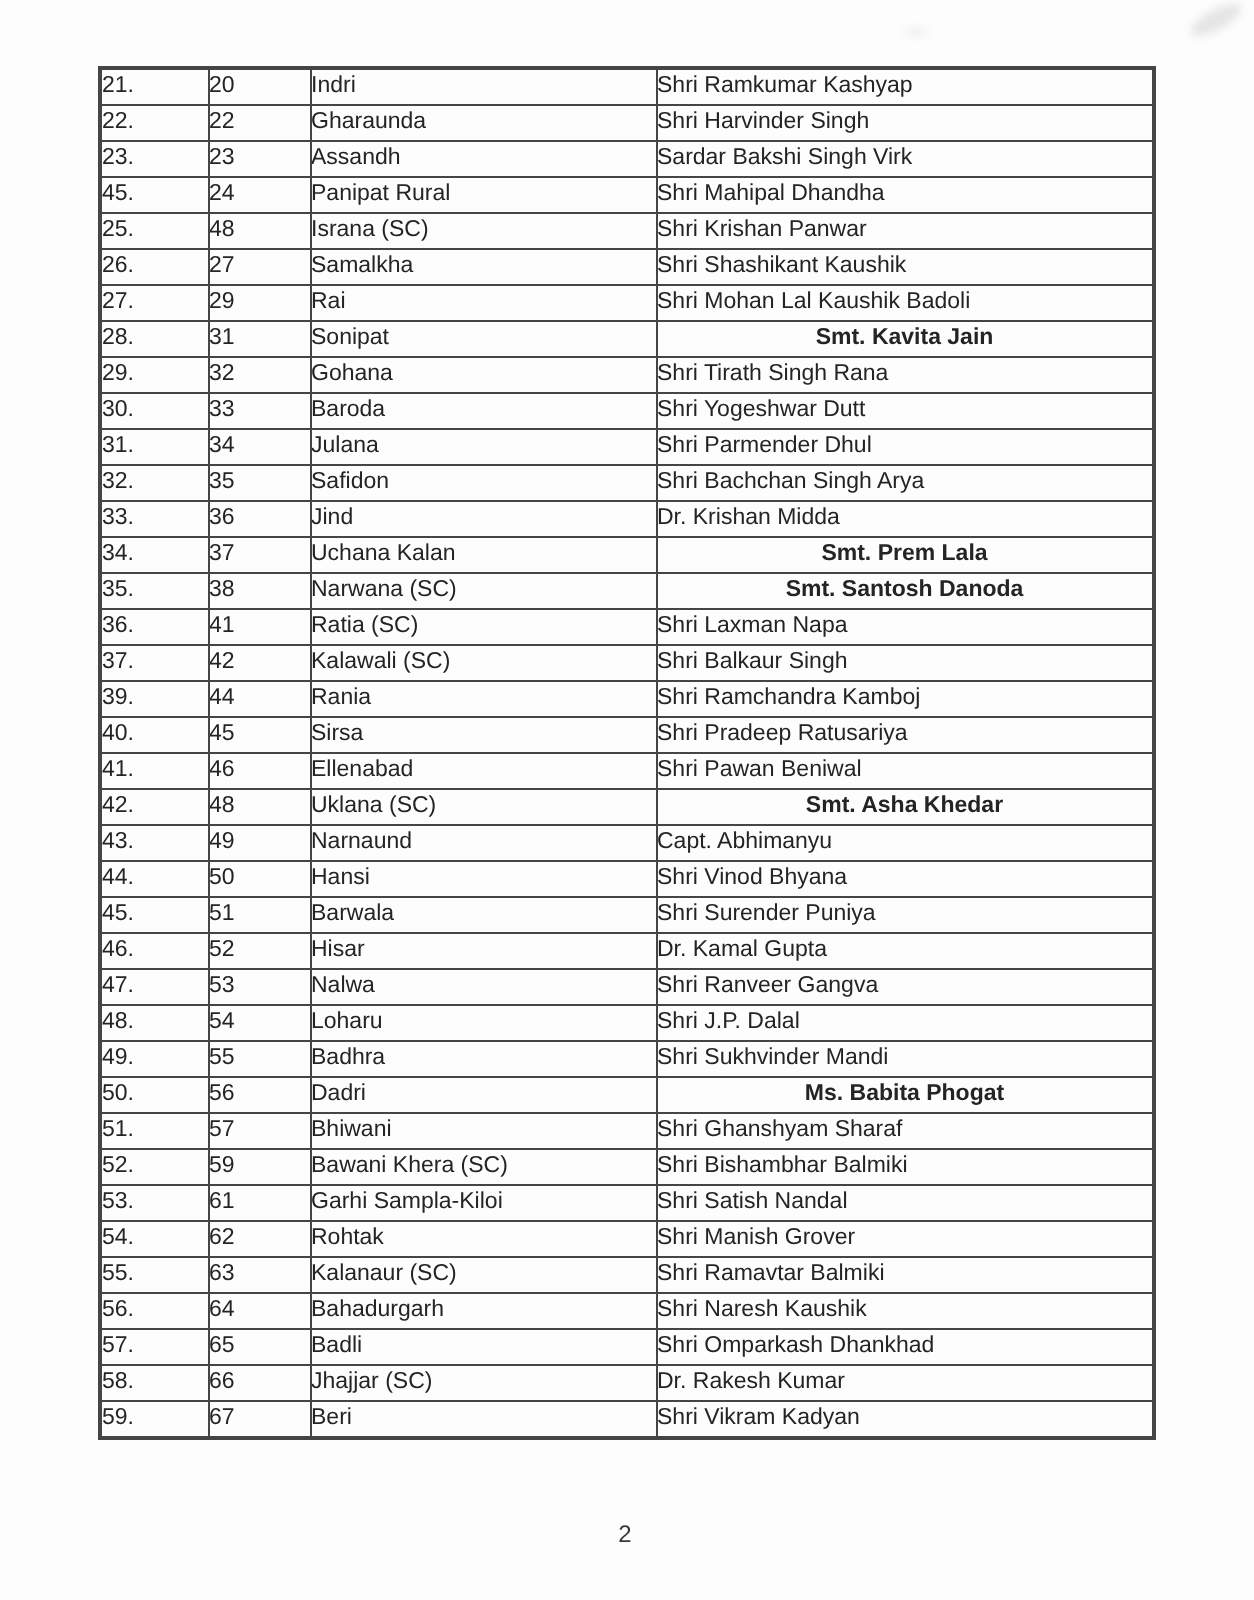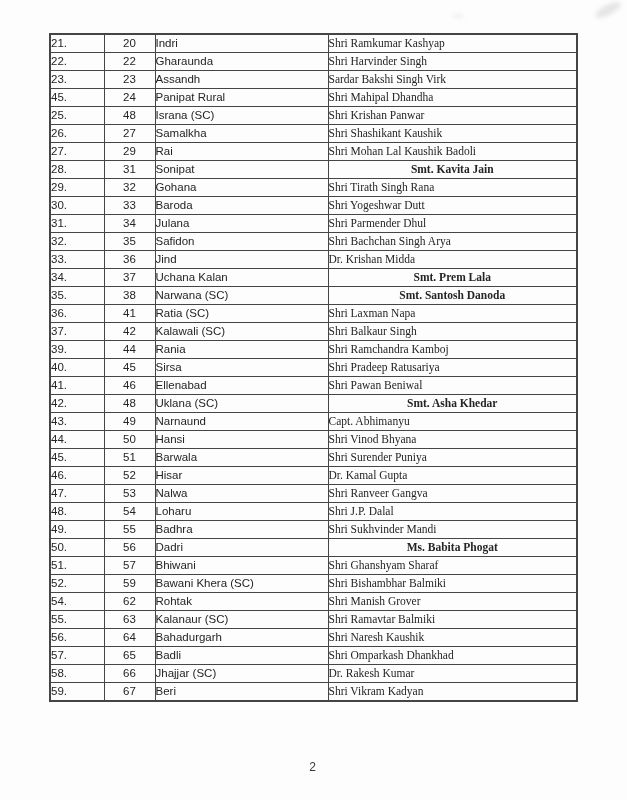--- a/index.html
+++ b/index.html
@@ -29,23 +29,23 @@
     height: 17px;
     font-size: 11.5px;
     line-height: 17px;
     color: var(--text, #242424);
     vertical-align: middle;
     padding: 0;
     white-space: nowrap;
     overflow: hidden;
   }
   td.col-sno   { padding-left: 7px; }
-  td.col-cno   { text-align: center; padding-right: 9px; }
+  td.col-cno   { text-align: left; padding-right: 9px; }
   td.col-const { padding-left: 7px; }
-  td.col-cand  { padding-left: 8px; font-family: Liberation Serif, serif; }
+  td.col-cand  { padding-left: 8px; }
   td.bold      { font-weight: bold; text-align: center; }
   .page-number {
     position: absolute;
     left: 49px;
     top: 760px;
     width: 527px;
     text-align: center;
     font-size: 12px;
     color: #383838;
   }
@@ -294,20 +294,26 @@
           <td class="col-cand">Shri Ghanshyam Sharaf</td>
         </tr>
 
         <tr>
           <td class="col-sno">52.</td>
           <td class="col-cno">59</td>
           <td class="col-const">Bawani Khera (SC)</td>
           <td class="col-cand">Shri Bishambhar Balmiki</td>
         </tr>
 
+        <tr>
+          <td class="col-sno">53.</td>
+          <td class="col-cno">61</td>
+          <td class="col-const">Garhi Sampla-Kiloi</td>
+          <td class="col-cand">Shri Satish Nandal</td>
+        </tr>
 
         <tr>
           <td class="col-sno">54.</td>
           <td class="col-cno">62</td>
           <td class="col-const">Rohtak</td>
           <td class="col-cand">Shri Manish Grover</td>
         </tr>
 
         <tr>
           <td class="col-sno">55.</td>

